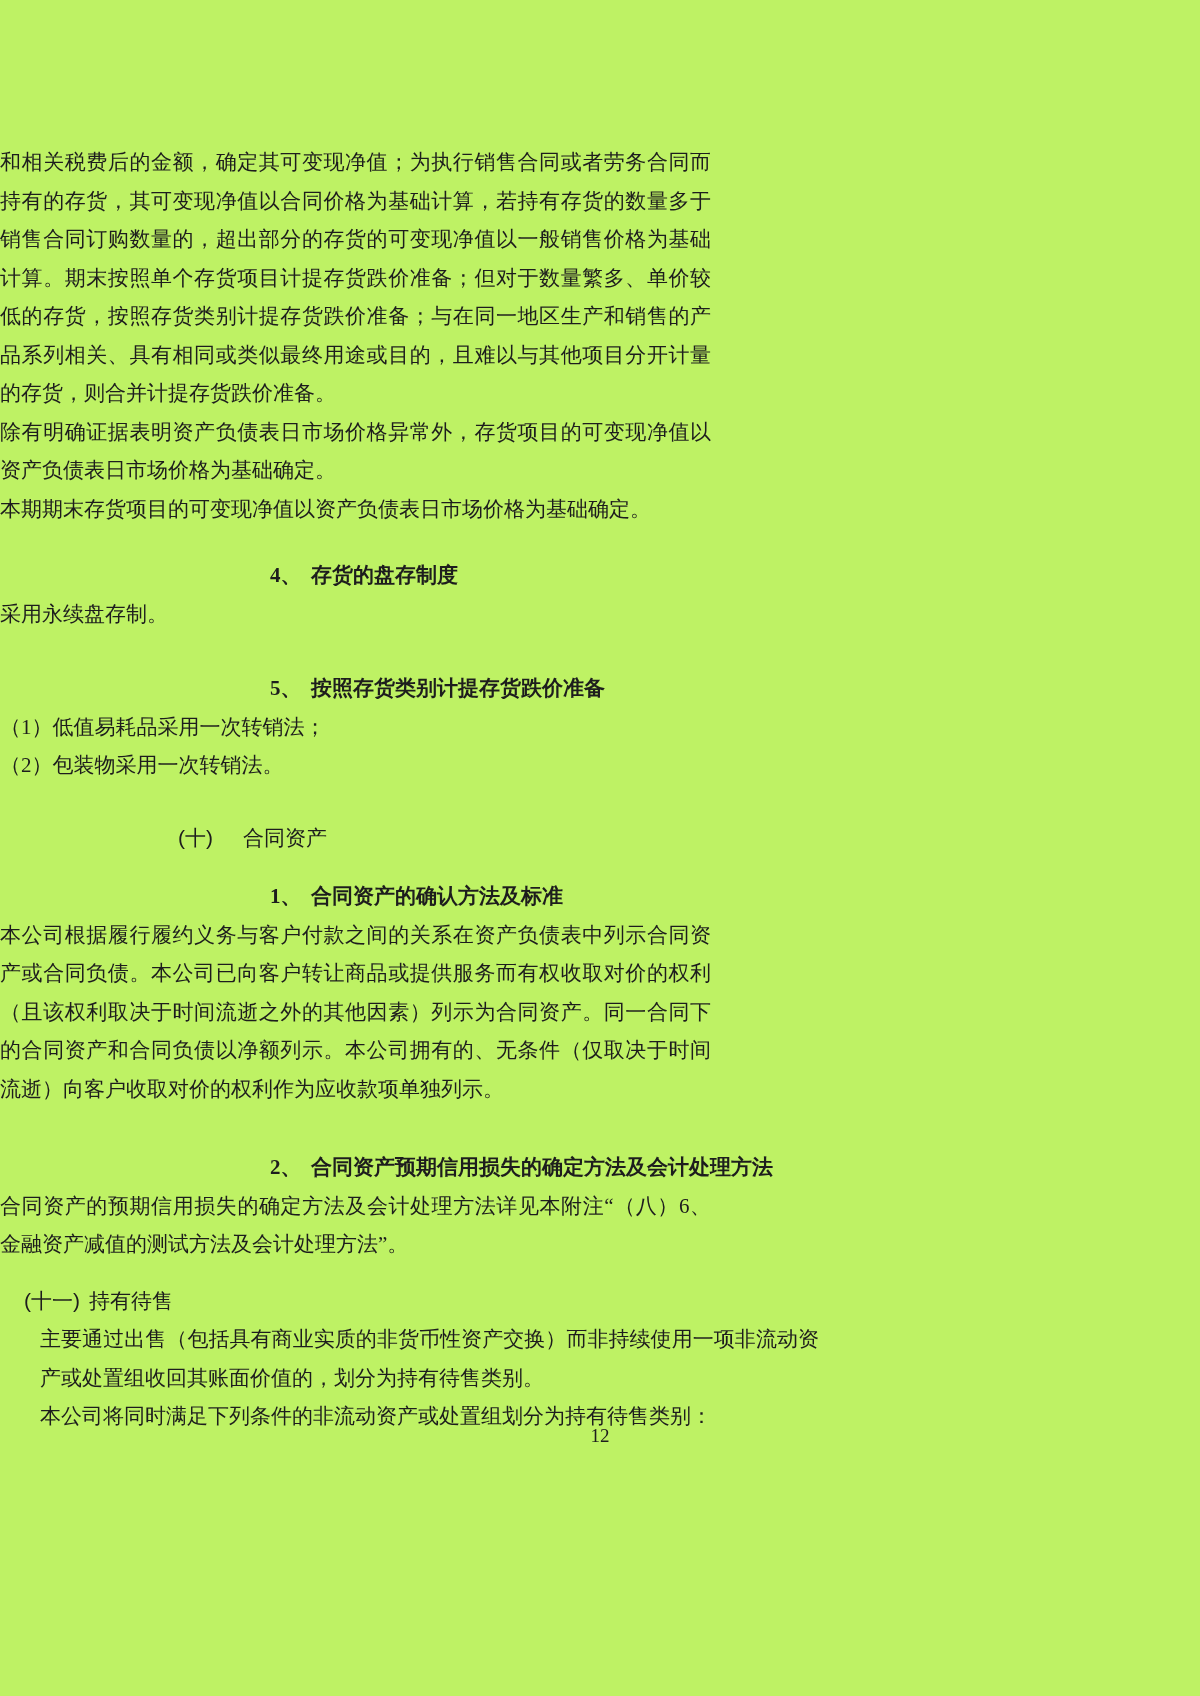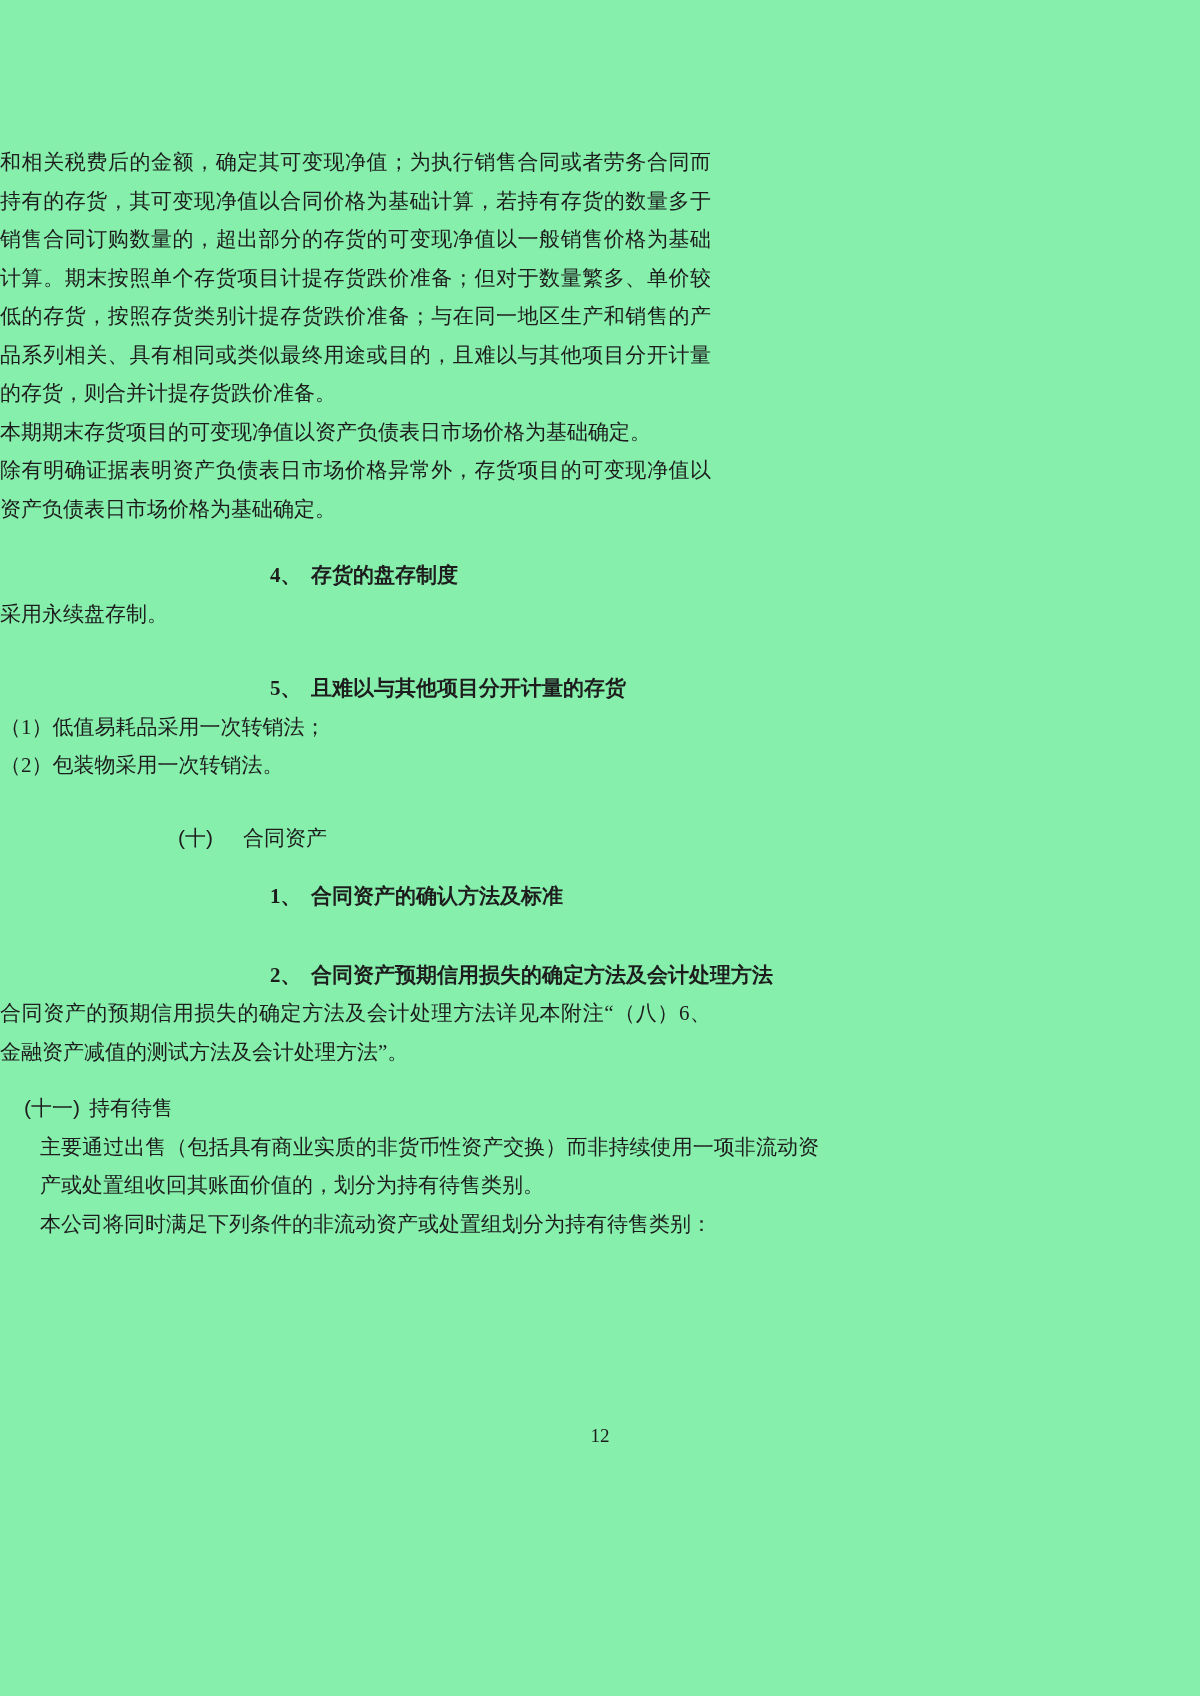--- a/index.html
+++ b/index.html
@@ -4,21 +4,21 @@
 <style>
   html, body {
     margin: 0;
     padding: 0;
     background: #ffffff;
   }
   .page {
     position: relative;
     width: 1200px;
     height: 1696px;
-    background: #86efac;
+    background: #bef264;
     color: #1d1d1d;
     overflow: hidden;
   }
   .content {
     padding-top: 143px;
   }
   .content p,
   .item-heading,
   .section-heading {
     margin: 0;
@@ -78,41 +78,42 @@
     color: #1d1d1d;
   }
 </style>
 </head>
 <body>
 
 <div class="page">
   <div class="content">
 
     <p class="body just">和相关税费后的金额，确定其可变现净值；为执行销售合同或者劳务合同而持有的存货，其可变现净值以合同价格为基础计算，若持有存货的数量多于销售合同订购数量的，超出部分的存货的可变现净值以一般销售价格为基础计算。期末按照单个存货项目计提存货跌价准备；但对于数量繁多、单价较低的存货，按照存货类别计提存货跌价准备；与在同一地区生产和销售的产品系列相关、具有相同或类似最终用途或目的，且难以与其他项目分开计量的存货，则合并计提存货跌价准备。</p>
+    <p class="body just">除有明确证据表明资产负债表日市场价格异常外，存货项目的可变现净值以资产负债表日市场价格为基础确定。</p>
     <p class="body">本期期末存货项目的可变现净值以资产负债表日市场价格为基础确定。</p>
-    <p class="body just">除有明确证据表明资产负债表日市场价格异常外，存货项目的可变现净值以资产负债表日市场价格为基础确定。</p>
 
     <div class="item-heading mt-h4">
       <span class="num">4、</span><span class="title">存货的盘存制度</span>
     </div>
     <p class="body">采用永续盘存制。</p>
 
     <div class="item-heading mt-h5">
-      <span class="num">5、</span><span class="title">且难以与其他项目分开计量的存货</span>
+      <span class="num">5、</span><span class="title">按照存货类别计提存货跌价准备</span>
     </div>
     <p class="body">（1）低值易耗品采用一次转销法；</p>
     <p class="body">（2）包装物采用一次转销法。</p>
 
     <div class="section-heading mt-s10">
       <span class="marker">(十)</span><span class="title">合同资产</span>
     </div>
 
     <div class="item-heading">
       <span class="num">1、</span><span class="title">合同资产的确认方法及标准</span>
     </div>
+    <p class="body just">本公司根据履行履约义务与客户付款之间的关系在资产负债表中列示合同资产或合同负债。本公司已向客户转让商品或提供服务而有权收取对价的权利（且该权利取决于时间流逝之外的其他因素）列示为合同资产。同一合同下的合同资产和合同负债以净额列示。本公司拥有的、无条件（仅取决于时间流逝）向客户收取对价的权利作为应收款项单独列示。</p>
 
     <div class="item-heading mt-h2">
       <span class="num">2、</span><span class="title">合同资产预期信用损失的确定方法及会计处理方法</span>
     </div>
     <p class="body just">合同资产的预期信用损失的确定方法及会计处理方法详见本附注“（八）6、金融资产减值的测试方法及会计处理方法”。</p>
 
     <div class="section-heading mt-s11">
       <span class="marker">(十一)</span><span class="title">持有待售</span>
     </div>
     <p class="body ind-sec just">主要通过出售（包括具有商业实质的非货币性资产交换）而非持续使用一项非流动资产或处置组收回其账面价值的，划分为持有待售类别。</p>

